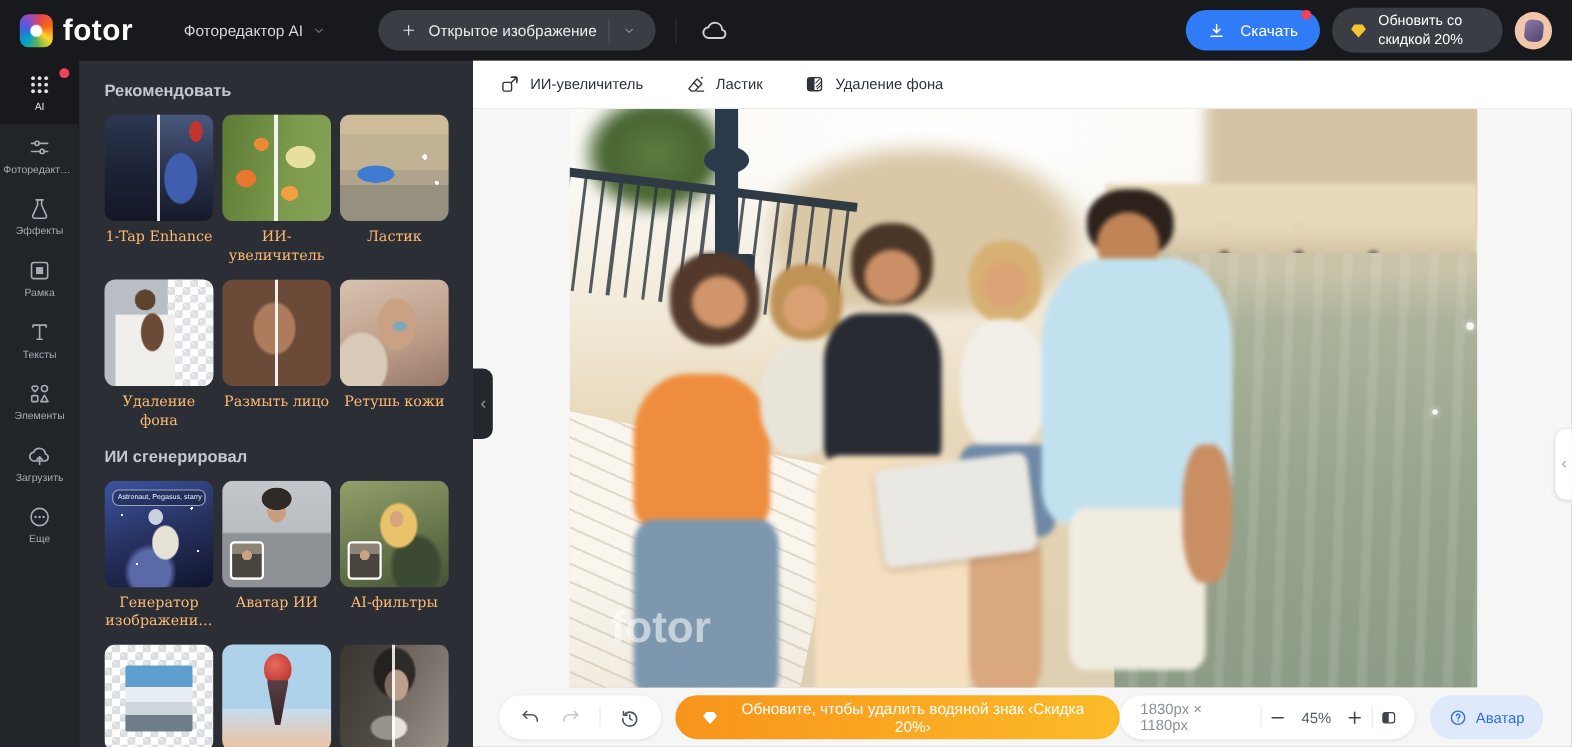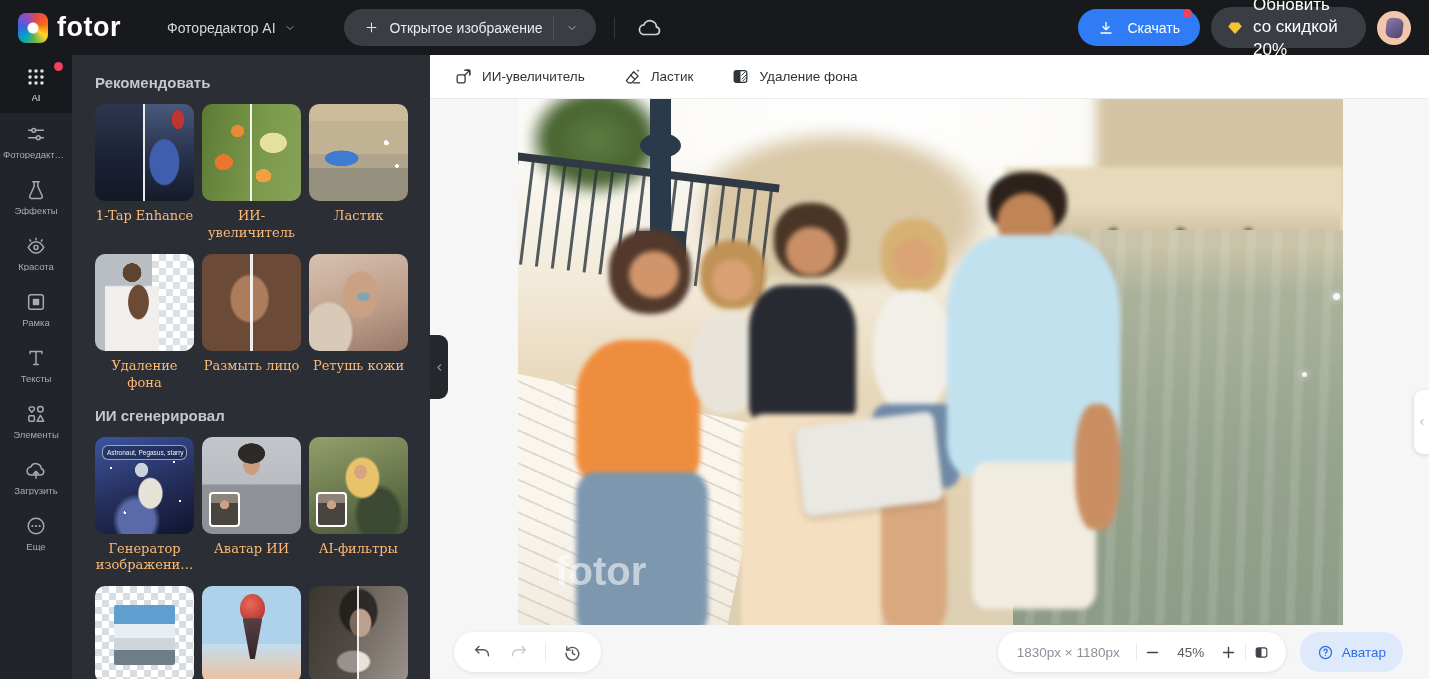--- a/index.html
+++ b/index.html
@@ -25,21 +25,21 @@
   .open-btn .plus-ico{color:#e9ebed;margin-right:11px;}
   .open-chev{display:flex;align-items:center;justify-content:center;padding:0 12px;margin-left:10px;
              border-left:1px solid #50545a;height:22px;color:#c7cad0;}
   .tb-sep{width:1px;height:22px;background:#33363c;margin-left:18px;}
   .cloud-btn{margin-left:18px;color:#ced2d7;background:none;border:none;cursor:pointer;padding:4px;}
   .tb-right{margin-left:auto;display:flex;align-items:center;gap:11px;}
   .download-btn{position:relative;height:37px;border-radius:19px;background:#2f7cf6;color:#fff;display:flex;
                 align-items:center;gap:14px;padding:0 20px;font-size:14px;border:none;font-family:inherit;cursor:pointer;}
   .download-dot{position:absolute;top:0;right:8px;width:9px;height:9px;border-radius:50%;background:#f2415a;}
   .upgrade-btn{height:41px;border-radius:21px;background:#3a3e44;color:#fff;display:flex;align-items:center;
-               gap:9px;padding:0 15px;font-size:17px;line-height:1.3;text-align:left;border:none;font-family:inherit;cursor:pointer;}
+               gap:9px;padding:0 15px;font-size:13px;line-height:1.3;text-align:left;border:none;font-family:inherit;cursor:pointer;}
   .upgrade-btn .diamond{color:#f6c432;}
   .upgrade-label{width:98px;}
   .avatar{width:34px;height:34px;border-radius:50%;background:#f2c6ab;position:relative;overflow:hidden;cursor:pointer;}
   .avatar::after{content:"";position:absolute;left:9px;top:7px;width:17px;height:20px;border-radius:6px;
                  background:linear-gradient(140deg,#8b7aa8,#4f4470);transform:rotate(6deg);}
 
   
   .rail{position:absolute;left:0;top:55px;bottom:0;width:72px;background:#212429;z-index:30;
         display:flex;flex-direction:column;}
   .rail-item{position:relative;height:56px;flex:0 0 56px;display:flex;flex-direction:column;align-items:center;
@@ -307,30 +307,20 @@
         <svg viewBox="0 0 24 24">
           <path d="M8.5 3h7"></path>
           <path d="M10 3v5L5.2 18.5A2 2 0 007 21.2h10a2 2 0 001.8-2.7L14 8V3"></path>
         </svg>
       </span>
       <div class="rail-label">Эффекты</div>
     </div>
     <div class="rail-item">
       <span class="rail-icon ico">
         <svg viewBox="0 0 24 24">
-          <path d="M3.5 13.5c2.4-4.2 5.6-6.2 8.5-6.2s6.1 2 8.5 6.2c-2.4 4.2-5.6 6.2-8.5 6.2s-6.1-2-8.5-6.2z"></path>
-          <circle cx="12" cy="13.5" r="2.2"></circle>
-          <path d="M6.2 6.8L5.2 5.2M12 5.2V3.4M17.8 6.8l1-1.6"></path>
-        </svg>
-      </span>
-      <div class="rail-label">Красота</div>
-    </div>
-    <div class="rail-item">
-      <span class="rail-icon ico">
-        <svg viewBox="0 0 24 24">
           <rect x="4" y="4" width="16" height="16" rx="2.5"></rect>
           <rect x="8.5" y="8.5" width="7" height="7" fill="currentColor" stroke="none"></rect>
         </svg>
       </span>
       <div class="rail-label">Рамка</div>
     </div>
     <div class="rail-item">
       <span class="rail-icon ico">
         <svg viewBox="0 0 24 24">
           <path d="M5.5 7V5h13v2M12 5v14M9.5 19h5"></path>
@@ -531,20 +521,28 @@
       </button>
       <div class="vsep"></div>
       <button class="hbtn ico">
         <svg viewBox="0 0 24 24" style="stroke-width:1.8">
             <path d="M4.8 4.8V9h4.2"></path>
             <path d="M5.4 9A8 8 0 114 13"></path>
             <path d="M12 9v4l2.8 1.7"></path>
           </svg>
       </button>
     </div>
+    <button class="wm-btn">
+      <span class="ico">
+        <svg viewBox="0 0 24 24">
+            <path d="M7 4.5h10l4 5.5L12 20 3 10z" fill="currentColor" stroke="none"></path>
+          </svg>
+      </span>
+      <span>Обновите, чтобы удалить водяной знак ‹Скидка 20%›</span>
+    </button>
     <div class="right-group">
       <div class="pill size-pill">
         <span class="dims">1830px × 1180px</span>
         <div class="vsep"></div>
         <button class="zbtn ico">
           <svg viewBox="0 0 24 24" style="stroke-width:2">
               <path d="M5 12h14"></path>
             </svg>
         </button>
         <span class="zoom-val">45%</span>

